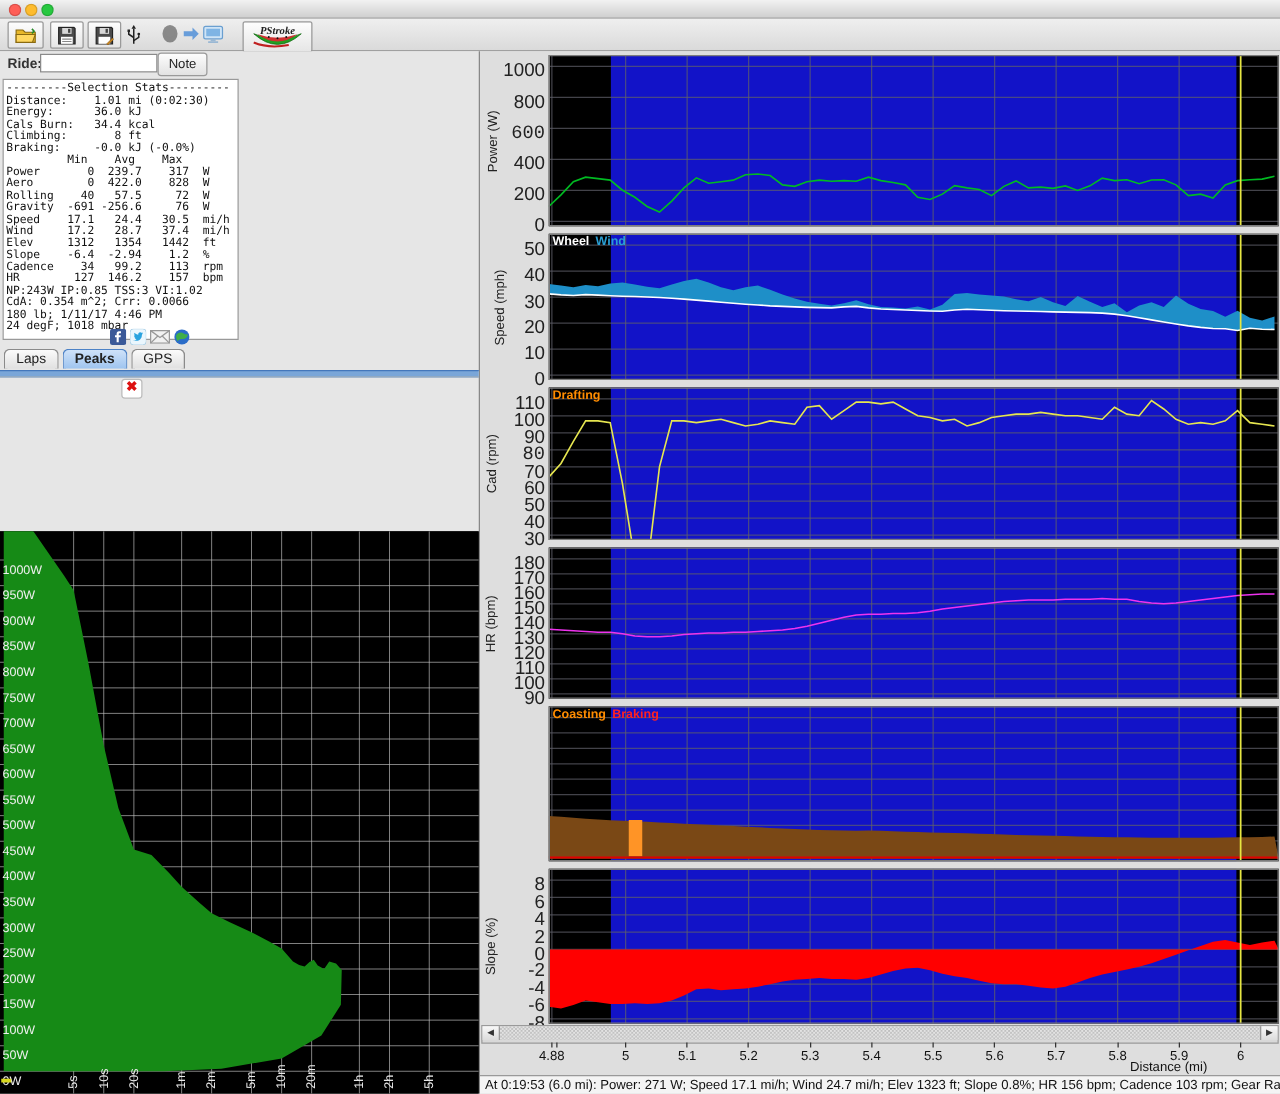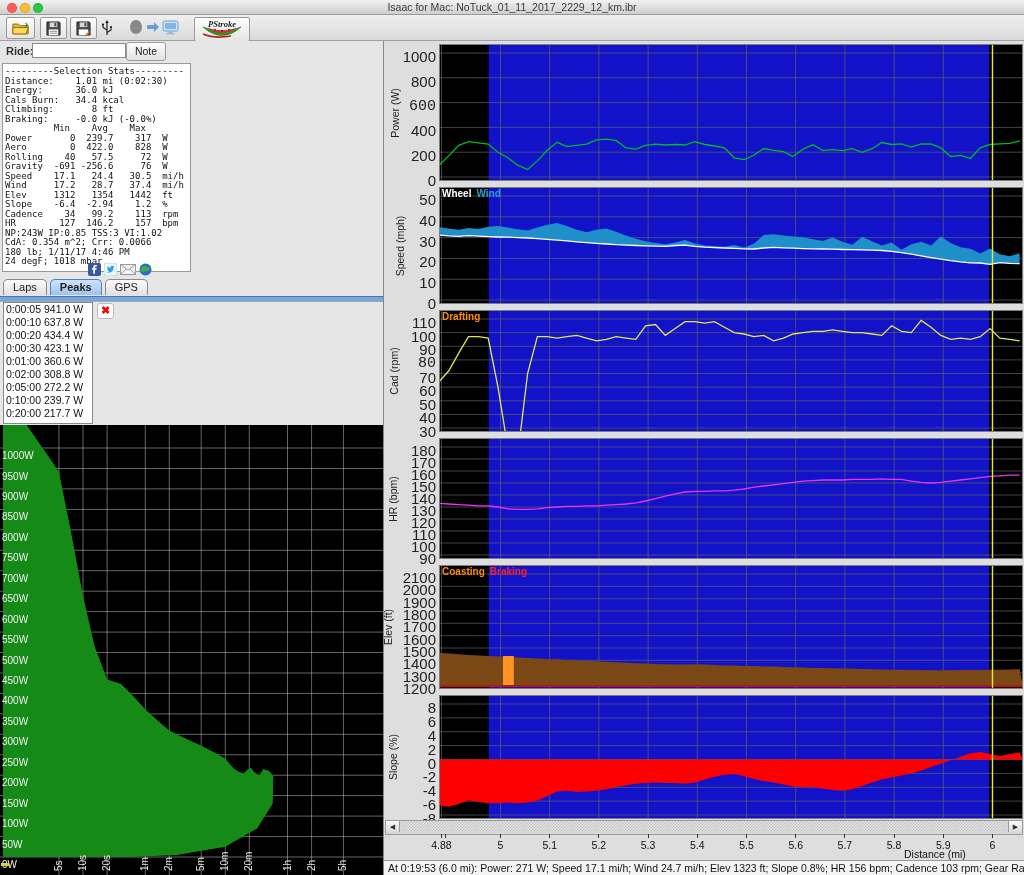--- a/index.html
+++ b/index.html
@@ -62,21 +62,20 @@
     font-size:10.5px;line-height:14px;padding-left:4px;white-space:nowrap;color:#111;}
   svg{display:block;}
 </style>
 </head>
 <body>
 
 <div id="titlebar">
   <span class="tl" id="tl-red"></span>
   <span class="tl" id="tl-yellow"></span>
   <span class="tl" id="tl-green"></span>
-  <span id="title-text">Isaac for Mac:  NoTuck_01_11_2017_2229_12_km.ibr</span>
 </div>
 
 <div id="toolbar">
   <div class="tbtn" style="left:6px;width:27px;">
     <span>
       <svg width="18" height="15" viewBox="0 0 20 16">
           <path d="M1 3h6l2 2h9v9H1z" fill="#e8b82a" stroke="#8a6a10"></path>
           <path d="M1 7h17l-2.5 7H1z" fill="#ffd860" stroke="#8a6a10"></path>
           <path d="M15 2l2 2-2 2" fill="none" stroke="#2a8a2a" stroke-width="1.4"></path>
         </svg>
@@ -207,31 +206,20 @@
     </span>
   </div>
 
   <div id="tabs">
     <span class="tab">Laps</span>
     <span class="tab active">Peaks</span>
     <span class="tab">GPS</span>
   </div>
   <div id="tab-strip"></div>
 
-  <div id="peaks-list">
-      <div class="peak-row">0:00:05 941.0 W</div>
-      <div class="peak-row">0:00:10 637.8 W</div>
-      <div class="peak-row">0:00:20 434.4 W</div>
-      <div class="peak-row">0:00:30 423.1 W</div>
-      <div class="peak-row">0:01:00 360.6 W</div>
-      <div class="peak-row">0:02:00 308.8 W</div>
-      <div class="peak-row">0:05:00 272.2 W</div>
-      <div class="peak-row">0:10:00 239.7 W</div>
-      <div class="peak-row">0:20:00 217.7 W</div>
-    </div>
   <div id="peaks-delete">
     <span>✖</span>
   </div>
 
   <div id="meanmax">
       <svg xmlns="http://www.w3.org/2000/svg" width="383" height="450">
         <rect width="383" height="450" fill="#000"></rect>
         <g stroke="#c4c4c4" stroke-opacity="0.75" stroke-width="0.7">
           <line x1="0" x2="383" y1="432.0" y2="432.0"></line>
           <line x1="0" x2="383" y1="411.6" y2="411.6"></line>
@@ -479,33 +467,20 @@
             <line x1="0" x2="584" y1="105.0" y2="105.0"></line>
             <line x1="0" x2="584" y1="117.0" y2="117.0"></line>
           </g>
           <polyline fill="none" stroke="#ee33ee" stroke-width="1.3" points="0.0,65.4 9.8,66.0 19.7,66.6 29.5,67.2 39.4,67.8 49.2,67.8 59.0,69.0 68.9,70.8 78.7,71.4 88.6,71.4 98.4,70.8 108.2,69.6 118.1,69.0 127.9,68.4 137.8,68.4 147.6,67.8 157.4,67.8 167.3,67.2 177.1,66.6 187.0,66.0 196.8,64.8 206.6,63.0 216.5,60.6 226.3,58.2 236.2,55.8 246.0,54.0 255.8,53.4 265.7,53.4 275.5,52.8 285.4,52.8 295.2,52.2 305.0,51.0 314.9,49.2 324.7,48.0 334.6,46.8 344.4,45.6 354.2,44.4 364.1,43.2 373.9,42.6 383.8,42.0 393.6,42.0 403.4,42.0 413.3,41.4 423.1,41.4 433.0,41.4 442.8,40.8 452.6,41.4 462.5,41.4 472.3,43.2 482.2,44.4 492.0,45.0 501.8,44.4 511.7,43.2 521.5,42.0 531.4,40.8 541.2,39.6 551.0,38.4 560.9,37.8 570.7,37.2 580.6,37.2"></polyline>
           <line x1="553.5" x2="553.5" y1="0" y2="121" stroke="#e6e640" stroke-width="1.4"></line>
         </svg>
       </div>
     <div class="legend"></div>
   </div>
   <div class="chart-row" style="top:524px;height:124px;">
-    <div class="ylabels">
-        <span class="axis-title">Elev (ft)</span>
-        <div class="ytick" style="top: 4px;">2100</div>
-        <div class="ytick" style="top: 16.3333px;">2000</div>
-        <div class="ytick" style="top: 28.6667px;">1900</div>
-        <div class="ytick" style="top: 41px;">1800</div>
-        <div class="ytick" style="top: 53.3333px;">1700</div>
-        <div class="ytick" style="top: 65.6667px;">1600</div>
-        <div class="ytick" style="top: 78px;">1500</div>
-        <div class="ytick" style="top: 90.3333px;">1400</div>
-        <div class="ytick" style="top: 102.667px;">1300</div>
-        <div class="ytick" style="top: 115px;">1200</div>
-      </div>
     <div class="plot">
         <svg xmlns="http://www.w3.org/2000/svg" width="584" height="124">
           <rect width="584" height="124" fill="#000"></rect>
           <rect x="49.7" y="0" width="500.4" height="124" fill="#1213c8"></rect>
           <g stroke="#60606a" stroke-opacity="0.7" stroke-width="1">
             <line x1="2.5" x2="2.5" y1="0" y2="124"></line>
             <line x1="61.5" x2="61.5" y1="0" y2="124"></line>
             <line x1="110.7" x2="110.7" y1="0" y2="124"></line>
             <line x1="159.9" x2="159.9" y1="0" y2="124"></line>
             <line x1="209.1" x2="209.1" y1="0" y2="124"></line>

